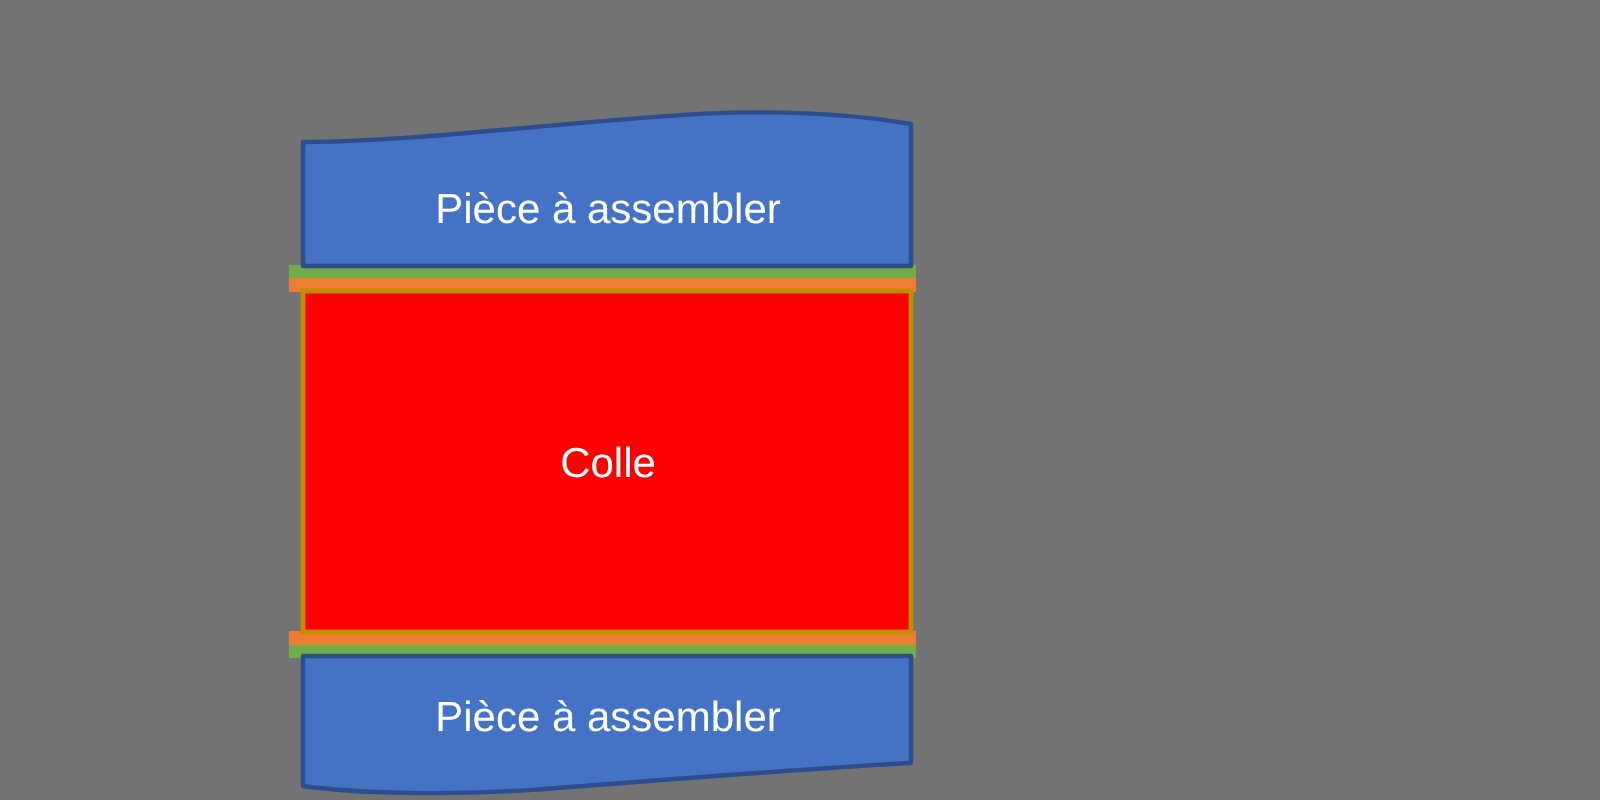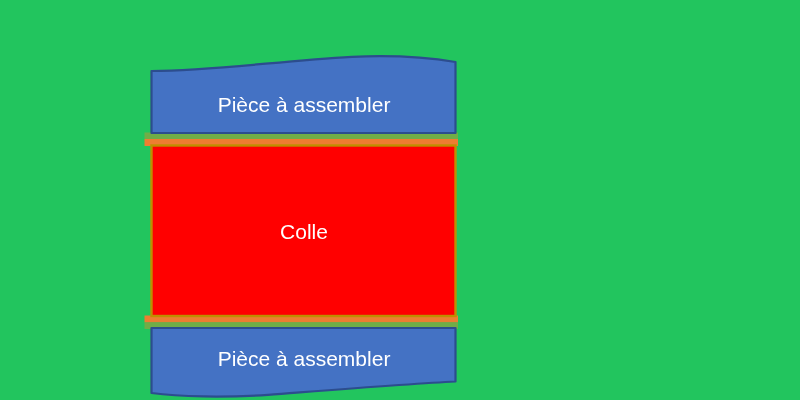--- a/index.html
+++ b/index.html
@@ -5,21 +5,21 @@
   html, body {
     margin: 0;
     padding: 0;
     background: #ffffff;
     font-family: "Liberation Sans", sans-serif;
   }
   .canvas {
     position: relative;
     width: 800px;
     height: 400px;
-    background: #22c55e;
+    background: #737373;
     overflow: hidden;
   }
   svg.diagram {
     position: absolute;
     left: 0;
     top: 0;
     width: 800px;
     height: 400px;
   }
   .piece-shape {

